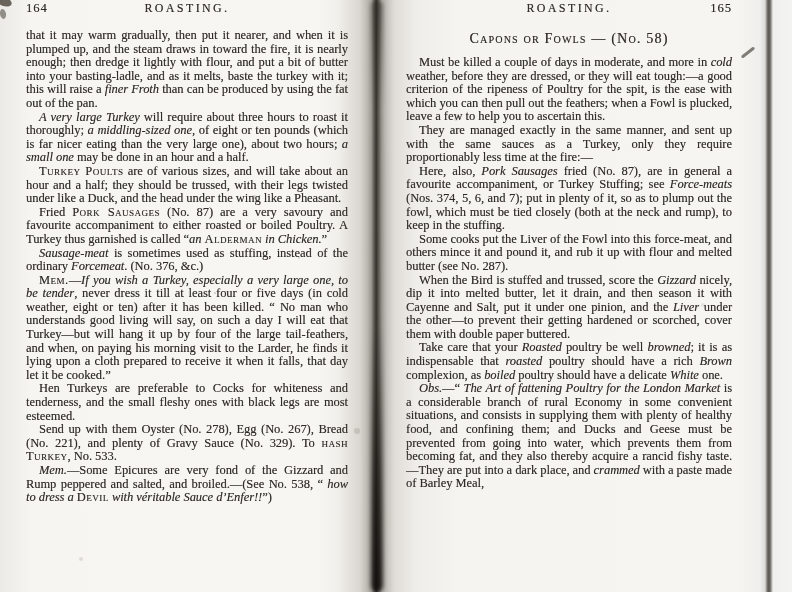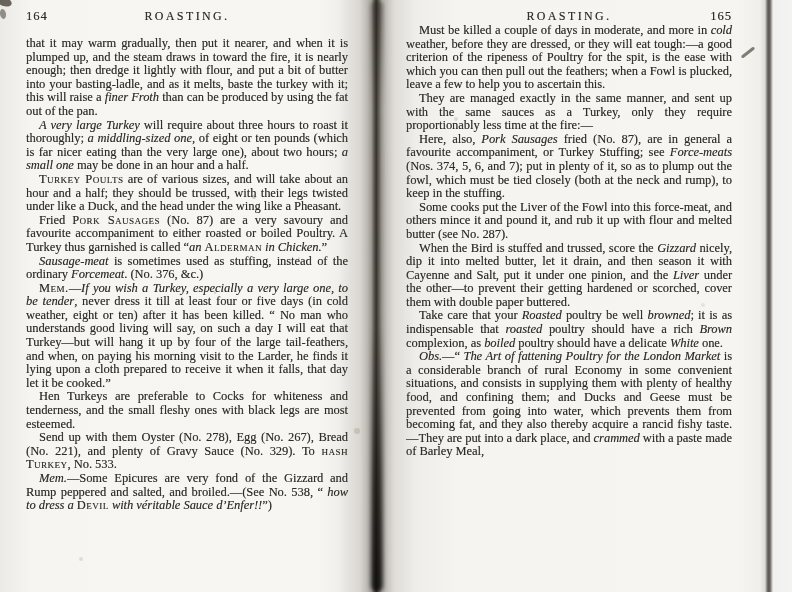--- a/index.html
+++ b/index.html
@@ -9,21 +9,21 @@
     color:#2f2c28;
     background:linear-gradient(90deg,
       #eceae6 0%, #f6f5f1 4%, #f7f6f2 40%, #eceae5 45%,
       #efede9 52%, #f5f4f0 58%, #f6f5f1 93%, #ececea 97%, #f2f2f0 100%);
   }
   .page { position:absolute; top:0; }
   .page-left  { left:26px;  width:322px; }
   .page-right { left:406px; width:326px; }
 
   .running-head {
-    display:flex; align-items:center; margin-top:9px;
+    display:flex; align-items:center; margin-top:1px;
     font-size:12.5px; text-shadow:0.3px 0.3px 0.4px rgba(60,55,50,0.55);
   }
   .pnum  { width:56px; letter-spacing:1px; }
   .pnum.right { text-align:right; }
   .rtitle { flex:1; text-align:center; letter-spacing:2.5px; font-size:11.8px; }
 
   .section-heading {
     text-align:center; font-variant:small-caps; font-size:14px;
     letter-spacing:1.2px; margin:15px 0 9px 0;
     text-shadow:0.3px 0.3px 0.4px rgba(60,55,50,0.55);
@@ -104,20 +104,21 @@
         <p class="para ind"><span class="it">Mem.</span><span>—Some Epicures are very fond of the Gizzard and Rump peppered and salted, and broiled.—(See No. 538, “ </span><span class="it">how to dress a </span><span class="sc">Devil</span><span class="it"> with véritable Sauce d’Enfer!!</span><span>”)</span></p>
       </div>
   </div>
 
   <div class="page page-right">
     <div class="running-head">
       <span class="pnum"></span>
       <span class="rtitle">ROASTING.</span>
       <span class="pnum right">165</span>
     </div>
+    <div class="section-heading">Capons or Fowls — (No. 58)</div>
     <div class="text-block">
         <p class="para ind"><span>Must be killed a couple of days in moderate, and more in </span><span class="it">cold</span><span> weather, before they are dressed, or they will eat tough:—a good criterion of the ripeness of Poultry for the spit, is the ease with which you can then pull out the feathers; when a Fowl is plucked, leave a few to help you to ascertain this.</span></p>
         <p class="para ind"><span>They are managed exactly in the same manner, and sent up with the same sauces as a Turkey, only they require proportionably less time at the fire:—</span></p>
         <p class="para ind"><span>Here, also, </span><span class="it">Pork Sausages</span><span> fried (No. 87), are in general a favourite accompaniment, or Turkey Stuffing; see </span><span class="it">Force-meats</span><span> (Nos. 374, 5, 6, and 7); put in plenty of it, so as to plump out the fowl, which must be tied closely (both at the neck and rump), to keep in the stuffing.</span></p>
         <p class="para ind"><span>Some cooks put the Liver of the Fowl into this force-meat, and others mince it and pound it, and rub it up with flour and melted butter (see No. 287).</span></p>
         <p class="para ind"><span>When the Bird is stuffed and trussed, score the </span><span class="it">Gizzard</span><span> nicely, dip it into melted butter, let it drain, and then season it with Cayenne and Salt, put it under one pinion, and the </span><span class="it">Liver</span><span> under the other—to prevent their getting hardened or scorched, cover them with double paper buttered.</span></p>
         <p class="para ind"><span>Take care that your </span><span class="it">Roasted</span><span> poultry be well </span><span class="it">browned</span><span>; it is as indispensable that </span><span class="it">roasted</span><span> poultry should have a rich </span><span class="it">Brown</span><span> complexion, as </span><span class="it">boiled</span><span> poultry should have a delicate </span><span class="it">White</span><span> one.</span></p>
         <p class="para ind"><span class="it">Obs.</span><span>—“ </span><span class="it">The Art of fattening Poultry for the London Market</span><span> is a considerable branch of rural Economy in some convenient situations, and consists in supplying them with plenty of healthy food, and confining them; and Ducks and Geese must be prevented from going into water, which prevents them from becoming fat, and they also thereby acquire a rancid fishy taste.—They are put into a dark place, and </span><span class="it">crammed</span><span> with a paste made of Barley Meal,</span></p>
       </div>
   </div>

